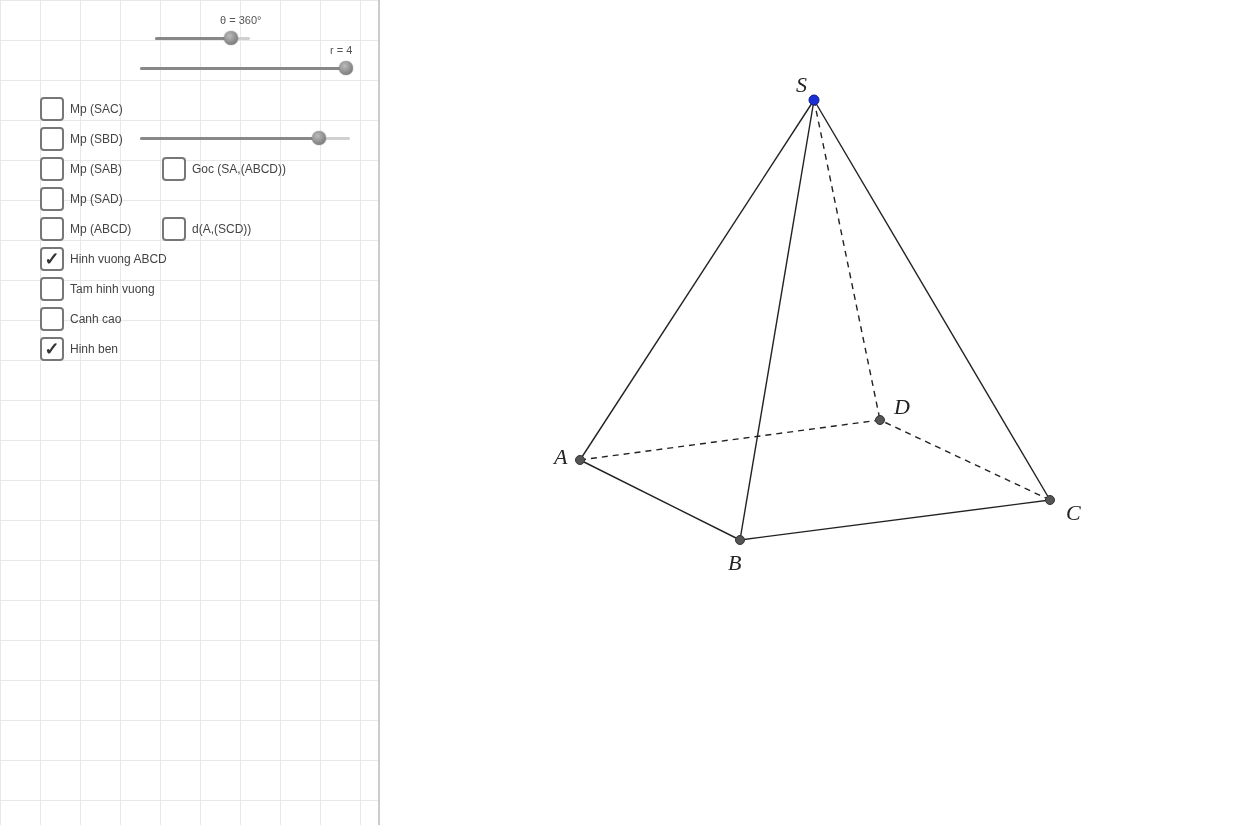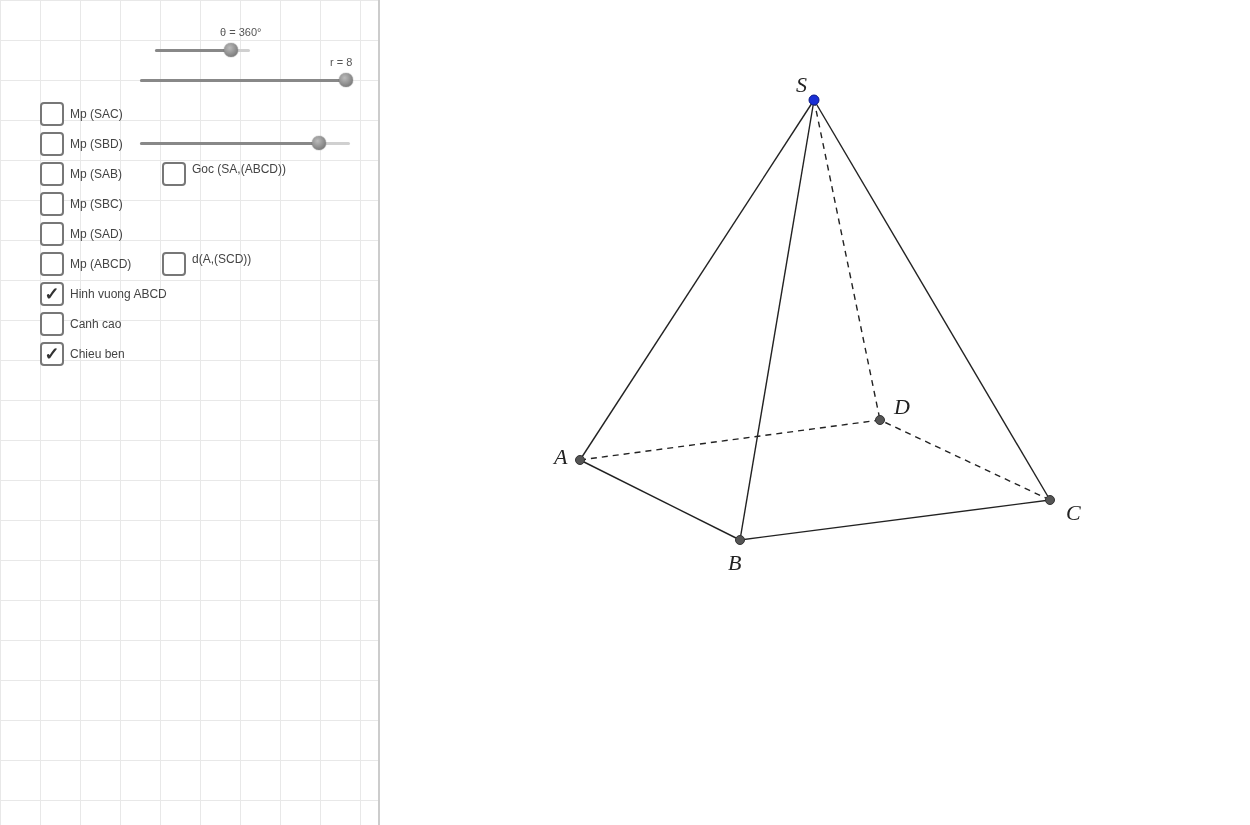--- a/index.html
+++ b/index.html
@@ -2,29 +2,29 @@
 <html><head>
 <meta charset="utf-8">
 <style>
   html,body{margin:0;padding:0;width:1250px;height:825px;font-family:Arial,Helvetica,sans-serif;font-size:12px;color:#333;background:#fff;overflow:hidden}
   .root{display:flex;width:1250px;height:825px}
   .left{position:relative;width:380px;height:825px;border-right:2px solid #ccc;box-sizing:border-box;
     background-image:
       linear-gradient(to right,#e8e8e8 1px,transparent 1px),
       linear-gradient(to bottom,#e8e8e8 1px,transparent 1px);
     background-size:40px 40px;background-position:0 0}
-  .ctrls{position:absolute;left:40px;top:28px;width:320px}
+  .ctrls{position:absolute;left:40px;top:16px;width:320px}
   .sliderRow{position:relative;height:30px}
   .sliderLbl{position:absolute;font-size:11px;color:#555;white-space:nowrap}
   .slider{position:absolute;height:14px}
   .track{position:absolute;top:5px;left:0;right:0;height:3px;background:#d0d0d0;border-radius:2px}
   .fill{position:absolute;top:5px;left:0;height:3px;background:#888;border-radius:2px}
   .thumb{position:absolute;top:-1px;width:14px;height:14px;border-radius:50%;background:radial-gradient(circle at 40% 35%,#bbb,#666);box-shadow:0 0 1px #333;transform:translateX(-50%)}
   .cbRow{display:flex;align-items:center;height:30px;position:relative}
-  .cbRow .cbwrap2{position:absolute;left:122px;display:flex;}
+  .cbRow .cbwrap2{position:absolute;left:122px;display:flex;align-items:center}
   .cb{width:24px;height:24px;border:2px solid #777;border-radius:4px;background:#fff;margin-right:6px;display:flex;align-items:center;justify-content:center;box-sizing:border-box;flex:0 0 24px}
   .cb.checked::after{content:"✓";font-size:18px;font-weight:bold;color:#333;line-height:1}
   .cbLbl{color:#444;font-size:12px;white-space:nowrap}
   .right{position:relative;flex:1;height:825px;background:#fff}
   .diagram{position:absolute;left:0;top:0;width:870px;height:825px}
 </style>
 </head>
 <body>
 
 <div class="root">
@@ -34,29 +34,29 @@
       <div class="sliderRow">
         <span class="sliderLbl" style="left:180px;top:-2px">θ = 360°</span>
         <div class="slider" style="left:115px;width:95px;top:16px">
           <div class="track"></div>
             <div class="fill" id="fill-theta" style="width: 80%;"></div>
             <div class="thumb" id="thumb-theta" style="left: 80%;"></div>
         </div>
       </div>
 
       <div class="sliderRow">
-        <span class="sliderLbl" style="left:290px;top:-2px">r = 8</span>
+        <span class="sliderLbl" style="left:290px;top:-2px">r = 4</span>
         <div class="slider" style="left:100px;width:210px;top:16px">
           <div class="track"></div>
             <div class="fill" id="fill-r" style="width: 98%;"></div>
             <div class="thumb" id="thumb-r" style="left: 98%;"></div>
         </div>
       </div>
 
-      <div class="cbRow" style="margin-top:11px">
+      <div class="cbRow" style="margin-top:18px">
         <div class="cb" id="cb-sac"></div>
         <span class="cbLbl">Mp (SAC)</span>
       </div>
 
       <div class="cbRow" style="position:relative">
         <div class="cb" id="cb-sbd"></div>
         <span class="cbLbl">Mp (SBD)</span>
         <div class="slider" style="position:absolute;left:100px;width:210px;top:8px">
           <div class="track"></div>
             <div class="fill" id="fill-3" style="width: 85%;"></div>
@@ -66,24 +66,20 @@
 
       <div class="cbRow">
         <div class="cb" id="cb-sab"></div>
         <span class="cbLbl">Mp (SAB)</span>
         <div class="cbwrap2">
           <div class="cb" id="cb-gocSA"></div>
           <span class="cbLbl">Goc (SA,(ABCD))</span>
         </div>
       </div>
 
-      <div class="cbRow">
-        <div class="cb" id="cb-sbc"></div>
-        <span class="cbLbl">Mp (SBC)</span>
-      </div>
 
 
       <div class="cbRow">
         <div class="cb" id="cb-sad"></div>
         <span class="cbLbl">Mp (SAD)</span>
       </div>
 
       <div class="cbRow">
         <div class="cb" id="cb-abcd"></div>
         <span class="cbLbl">Mp (ABCD)</span>
@@ -91,26 +87,30 @@
           <div class="cb" id="cb-dA"></div>
           <span class="cbLbl">d(A,(SCD))</span>
         </div>
       </div>
 
       <div class="cbRow">
         <div class="cb checked" id="cb-hv"></div>
         <span class="cbLbl">Hinh vuong ABCD</span>
       </div>
       <div class="cbRow">
+        <div class="cb" id="cb-thv"></div>
+        <span class="cbLbl">Tam hinh vuong</span>
+      </div>
+      <div class="cbRow">
         <div class="cb" id="cb-cc"></div>
         <span class="cbLbl">Canh cao</span>
       </div>
       <div class="cbRow">
         <div class="cb checked" id="cb-canh"></div>
-        <span class="cbLbl">Chieu ben</span>
+        <span class="cbLbl">Hinh ben</span>
       </div>
 
     </div>
   </div>
 
   <div class="right">
     <svg class="diagram" viewBox="0 0 870 825">
       <g id="edges" stroke="#222" stroke-width="1.4" fill="none">
           <line x1="434" y1="100" x2="200" y2="460"></line>
           <line x1="434" y1="100" x2="360" y2="540"></line>

